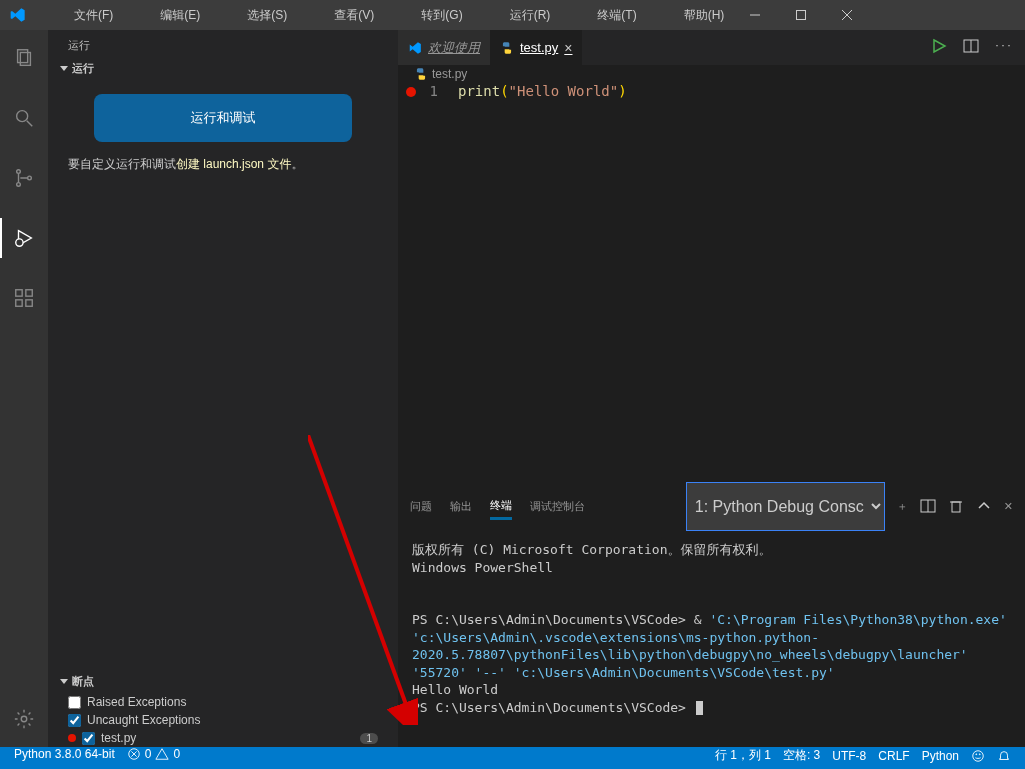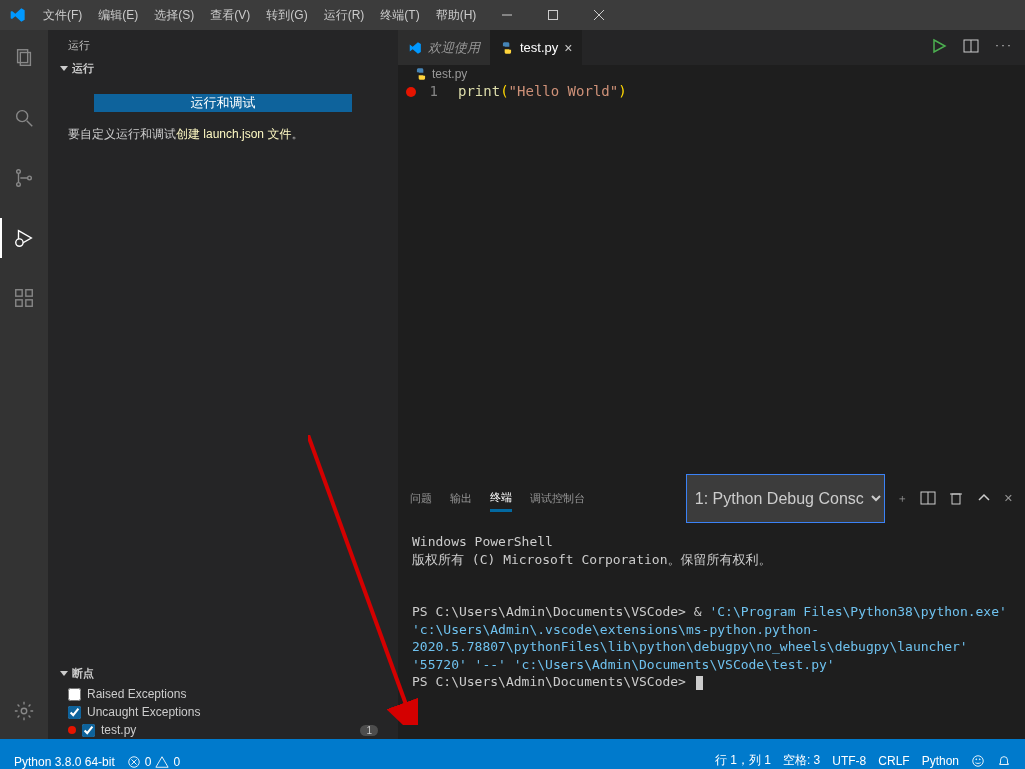--- a/index.html
+++ b/index.html
@@ -1,65 +1,65 @@
 <!DOCTYPE html>
 <html><head>
 <meta charset="utf-8">
 <style>
 * { margin:0; padding:0; box-sizing:border-box; }
 body { font-family:"Segoe UI","Microsoft YaHei",sans-serif; font-size:12px; color:#ccc; background:#1e1e1e; width:1025px; height:769px; overflow:hidden; display:flex; flex-direction:column; }
 .titlebar { height:30px; background:#3c3c3c; display:flex; align-items:center; color:#ccc; font-size:12px; }
 .titlebar .logo { width:35px; display:flex; align-items:center; justify-content:center; }
 .titlebar .menu { display:flex; }
-.titlebar .menu span { padding:0 8px; line-height:30px; cursor:default; }
+.titlebar .menu span { padding:0 8px; line-height:30px; cursor:default;margin-left:31px; }
 .titlebar .title { flex:1; text-align:center; color:#ccc; }
 .titlebar .controls { display:flex; }
 .titlebar .controls .ctrl { width:46px; height:30px; display:flex; align-items:center; justify-content:center; color:#ccc; }
 .main { flex:1; display:flex; min-height:0; }
 .activity { width:48px; background:#333; display:flex; flex-direction:column; align-items:center; padding-top:8px; justify-content:space-between; }
 .activity .top, .activity .bottom { display:flex; flex-direction:column; align-items:center; gap:20px; }
 .activity .bottom{ padding-bottom:8px;}
 .activity .act { width:48px; height:40px; display:flex; align-items:center; justify-content:center; color:#888; position:relative; }
 .activity .act.active { color:#fff; }
 .activity .act.active::before { content:""; position:absolute; left:0; top:0; bottom:0; width:2px; background:#fff; }
 .sidebar { width:350px; background:#252526; display:flex; flex-direction:column; color:#ccc; }
 .sidebar .header { font-size:11px; padding:8px 20px 4px; color:#bbb; }
 .sidebar .section { padding:4px 12px; display:flex; align-items:center; gap:4px; font-size:11px; font-weight:bold; background:#37373d00; cursor:default; }
 .chevron { display:inline-block; width:0;height:0;border-left:4px solid transparent;border-right:4px solid transparent;border-top:5px solid #ccc;transform-origin:center;}
-.btn-run { margin:14px 46px 10px; background:#0e639c; color:#fff; text-align:center; padding:0; font-size:13px; }
+.btn-run { margin:14px 46px 10px; background:#0e639c; color:#fff; text-align:center; padding:15px; font-size:13px;border-radius:8px; }
 .hint { padding:4px 20px; font-size:12px; color:#ccc;}
 .hint a{ color:#fef9c3; text-decoration:none;}
 .breakpoints { margin-top:auto; }
 .bp-item { padding:2px 20px; display:flex; align-items:center; gap:6px; font-size:12px;}
 .bp-item input[type=checkbox]{ accent-color:#0e639c;}
 .bp-item .line-col{margin-left:auto;background:#4d4d4d;border-radius:8px;padding:0 6px;font-size:10px;color:#ccc;}
 .editor { flex:1; display:flex; flex-direction:column; background:#1e1e1e; min-width:0;}
 .tabs { display:flex; align-items:center; background:#252526; height:35px; }
-.tab { display:flex; align-items:center; gap:6px; padding:0 10px; height:35px; color:#969696; font-size:13px; background:#2d2d2d; font-style:italic; cursor:default;}
+.tab { display:flex; align-items:center; gap:6px; padding:0 10px; height:35px; color:#969696; font-size:13px; background:#2d2d2d; font-style:italic; cursor:default;text-decoration:underline;}
 .tab.active { background:#1e1e1e; color:#fff; font-style:normal;}
 .tab .close{ font-size:14px; color:#ccc; font-style:normal;}
 .tab-actions{ margin-left:auto; display:flex; gap:16px; padding:0 12px; color:#ccc;}
 .breadcrumb { padding:2px 16px; font-size:12px; color:#999; display:flex; align-items:center; gap:4px;}
 .code { flex:1; font-family:Consolas,monospace; font-size:14px; padding:0 0 0 0; display:flex; min-height:0; overflow:hidden;}
 .gutter { width:60px; text-align:right; padding-right:20px; color:#858585; position:relative;}
 .gutter .bp-dot{ position:absolute; left:8px; top:4px; width:10px;height:10px;border-radius:50%;background:#e51400;}
 .code-body { flex:1; white-space:pre; color:#d4d4d4; }
 .kw-func{color:#dcdcaa;}
 .str{color:#ce9178;}
 .paren{color:#ffd700;}
 .panel { border-top:1px solid #1e1e1e; background:#1e1e1e; display:flex; flex-direction:column; height:270px;}
 .panel-tabs{ display:flex; align-items:center; padding:4px 12px 0; gap:18px; font-size:11px; color:#969696;}
 .panel-tabs .ptab{ padding:4px 0; cursor:default;font-family:Liberation Mono, monospace;}
 .panel-tabs .ptab.active{ color:#fff; border-bottom:3px solid #0369a1;}
 .panel-tabs .right{ margin-left:auto; display:flex; align-items:center; gap:12px;}
 .panel-tabs select{ background:#3c3c3c; color:#ccc; border:1px solid #3b82f6; font-size:16px; padding:14px 4px;}
 .terminal { flex:1; font-family:Consolas,monospace; font-size:13px; padding:10px 14px; color:#ccc; overflow:auto; line-height:1.35;}
 .terminal .cmd-str{color:#6fc2ef;}
 .terminal .cursor{display:inline-block;width:7px;height:14px;background:#ccc;vertical-align:middle;margin-left:2px;}
-.statusbar { height:30px; background:#007acc; display:flex; align-items:flex-end; color:#fff; font-size:12px; padding:0 8px;}
+.statusbar { height:22px; background:#007acc; display:flex; align-items:flex-start; color:#fff; font-size:12px; padding:0 8px;}
 .statusbar .sb-item{ padding:0 6px; display:flex; align-items:center; gap:4px;}
 .statusbar .right{ margin-left:auto; display:flex;}
 .icon-svg{width:22px;height:22px;}
 .sm-icon{width:16px;height:16px;}
 .arrow{ position:absolute; pointer-events:none; }
 .py-dot{ width:14px;height:14px; }
 .red-dot{ width:8px;height:8px;border-radius:50%;background:#e51400; display:inline-block;}
 </style>
 </head>
 <body>
@@ -249,25 +249,26 @@
                 <rect x="4" y="4" width="8" height="10"></rect>
                 <line x1="2" y1="4" x2="14" y2="4"></line>
               </svg></span>
           <span><svg class="sm-icon" viewBox="0 0 16 16" fill="none" stroke="#ccc" stroke-width="1.5">
                 <polyline points="3,10 8,5 13,10"></polyline>
               </svg></span>
           <span>✕</span>
         </div>
       </div>
       <div class="terminal">
+        <div>版权所有 (C) Microsoft Corporation。保留所有权利。</div>
         <div>Windows PowerShell</div>
-        <div>版权所有 (C) Microsoft Corporation。保留所有权利。</div>
         <div>&nbsp;</div>
         <div>&nbsp;</div>
         <div><span>PS C:\Users\Admin\Documents\VSCode&gt;  &amp; </span><span class="cmd-str">'C:\Program Files\Python38\python.exe' 'c:\Users\Admin\.vscode\extensions\ms-python.python-2020.5.78807\pythonFiles\lib\python\debugpy\no_wheels\debugpy\launcher' '55720' '--' 'c:\Users\Admin\Documents\VSCode\test.py'</span></div>
+        <div>Hello World</div>
         <div><span>PS C:\Users\Admin\Documents\VSCode&gt; </span><span class="cursor"></span></div>
       </div>
     </div>
   </div>
 </div>
 
 <div class="statusbar">
   <div class="sb-item">Python 3.8.0 64-bit</div>
   <div class="sb-item">
     <svg width="14" height="14" viewBox="0 0 16 16" fill="none" stroke="#fff">

